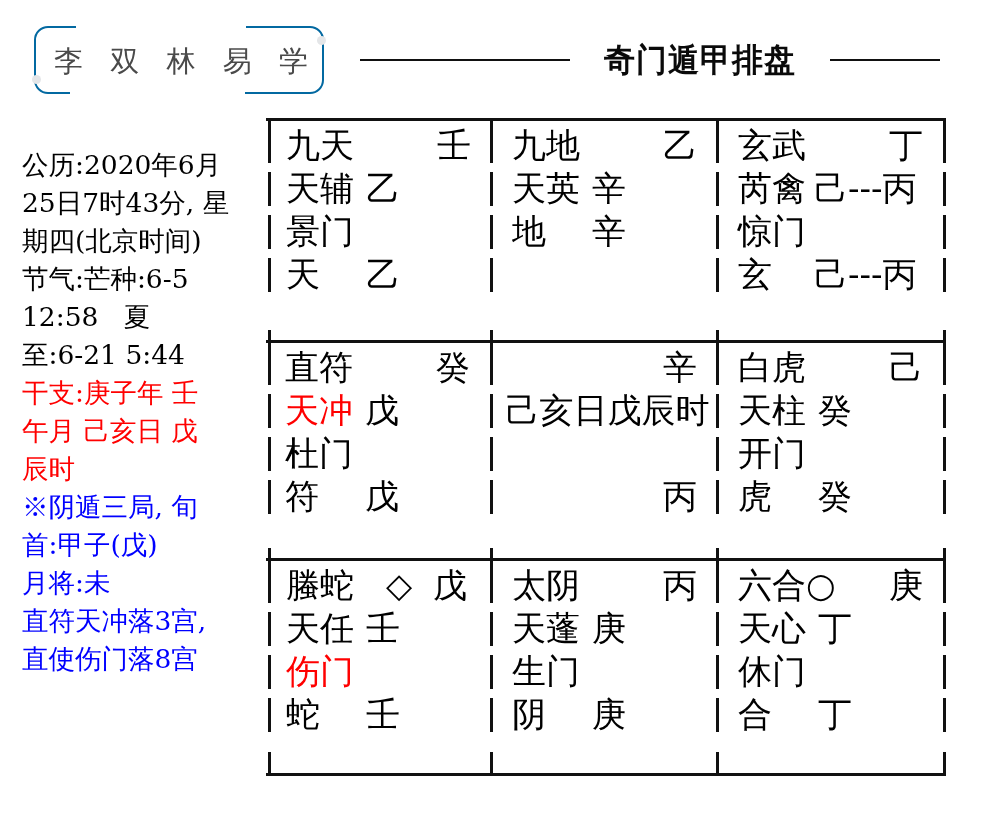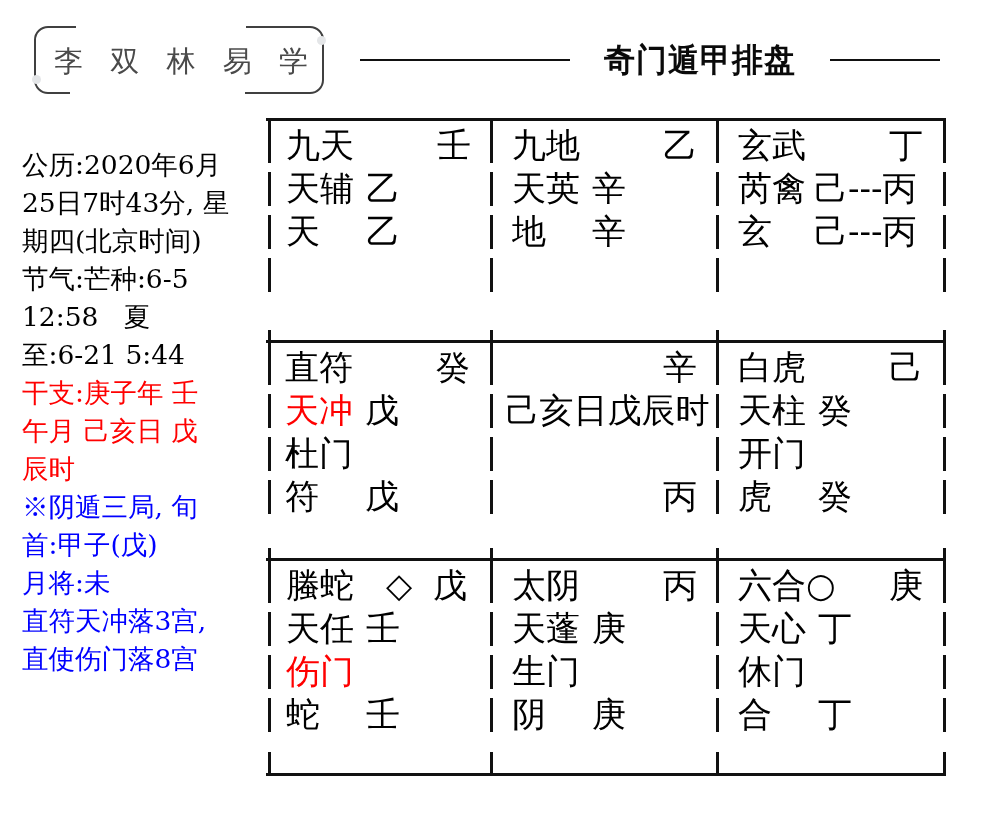--- a/index.html
+++ b/index.html
@@ -10,21 +10,21 @@
     color:#000000;
     overflow:hidden;
     position:relative;
   }
 
   
   #header{position:absolute;left:0;top:0;width:1001px;height:112px;}
 
   .brand-box{
     position:absolute;left:34px;top:26px;width:290px;height:68px;
-    border:2px solid #404040;border-radius:14px;
+    border:2px solid #0369a1;border-radius:14px;
     box-sizing:border-box;
   }
   .brand-box::before{
     content:"";position:absolute;left:40px;top:-2px;width:170px;height:3px;background:#ffffff;
   }
   .brand-box::after{
     content:"";position:absolute;left:34px;bottom:-2px;width:175px;height:3px;background:#ffffff;
   }
   .brand-dot{position:absolute;width:9px;height:9px;border-radius:50%;background:#e4e6e8;}
   .brand-dot.tr{right:-4px;top:8px;}
@@ -180,30 +180,32 @@
     <div class="tick" style="left: 224px; top: 430px;"></div>
     <div class="tick" style="left: 450px; top: 430px;"></div>
     <div class="tick" style="left: 677px; top: 430px;"></div>
     <div class="tick" style="left: 2px; top: 634px;"></div>
     <div class="tick" style="left: 224px; top: 634px;"></div>
     <div class="tick" style="left: 450px; top: 634px;"></div>
     <div class="tick" style="left: 677px; top: 634px;"></div>
     <div class="cell" style="left: 8px; top: 6px;">
       <div class="crow"><span class="l">九天</span><span class="r">壬</span></div>
       <div class="crow"><span class="l">天辅</span><span class="m">乙</span></div>
+      <div class="crow"><span class="l">景门</span></div>
       <div class="crow"><span class="l">天</span><span class="m">乙</span></div>
     </div>
     <div class="cell" style="left: 234px; top: 6px; text-decoration: underline;">
       <div class="crow"><span class="l">九地</span><span class="r">乙</span></div>
       <div class="crow"><span class="l">天英</span><span class="m">辛</span></div>
       <div class="crow"><span class="l">地</span><span class="m">辛</span></div>
     </div>
     <div class="cell" style="left: 460px; top: 6px;">
       <div class="crow"><span class="l">玄武</span><span class="r">丁</span></div>
       <div class="crow"><span class="l">芮禽</span><span class="m" style="left: 88px;">己---丙</span></div>
+      <div class="crow"><span class="l">惊门</span></div>
       <div class="crow"><span class="l">玄</span><span class="m" style="left: 88px;">己---丙</span></div>
     </div>
     <div class="cell" style="left: 7px; top: 228px;">
       <div class="crow"><span class="l">直符</span><span class="r">癸</span></div>
       <div class="crow"><span class="l red">天冲</span><span class="m">戊</span></div>
       <div class="crow"><span class="l">杜门</span></div>
       <div class="crow"><span class="l">符</span><span class="m">戊</span></div>
     </div>
     <div class="cell" style="left: 234px; top: 228px;">
       <div class="crow"><span class="r">辛</span></div>

